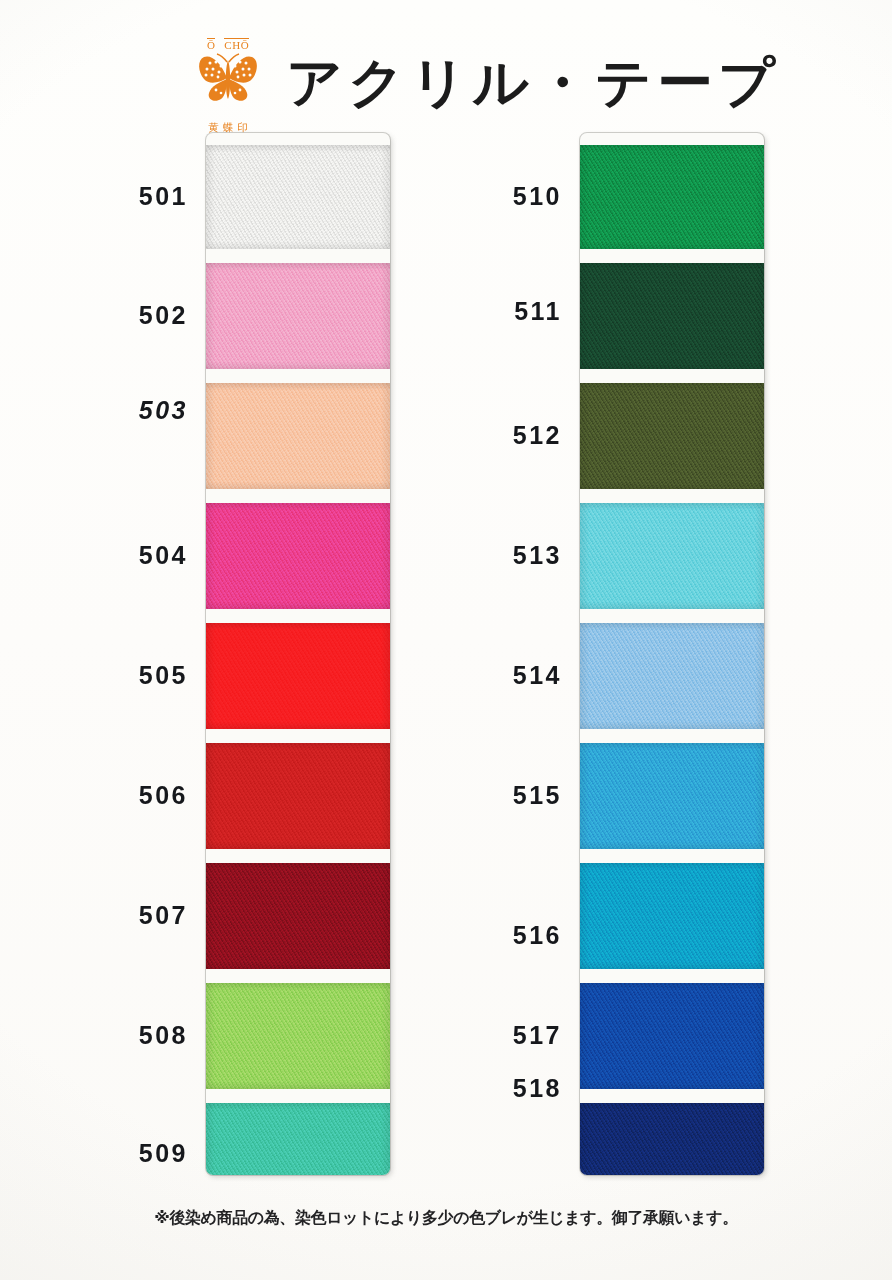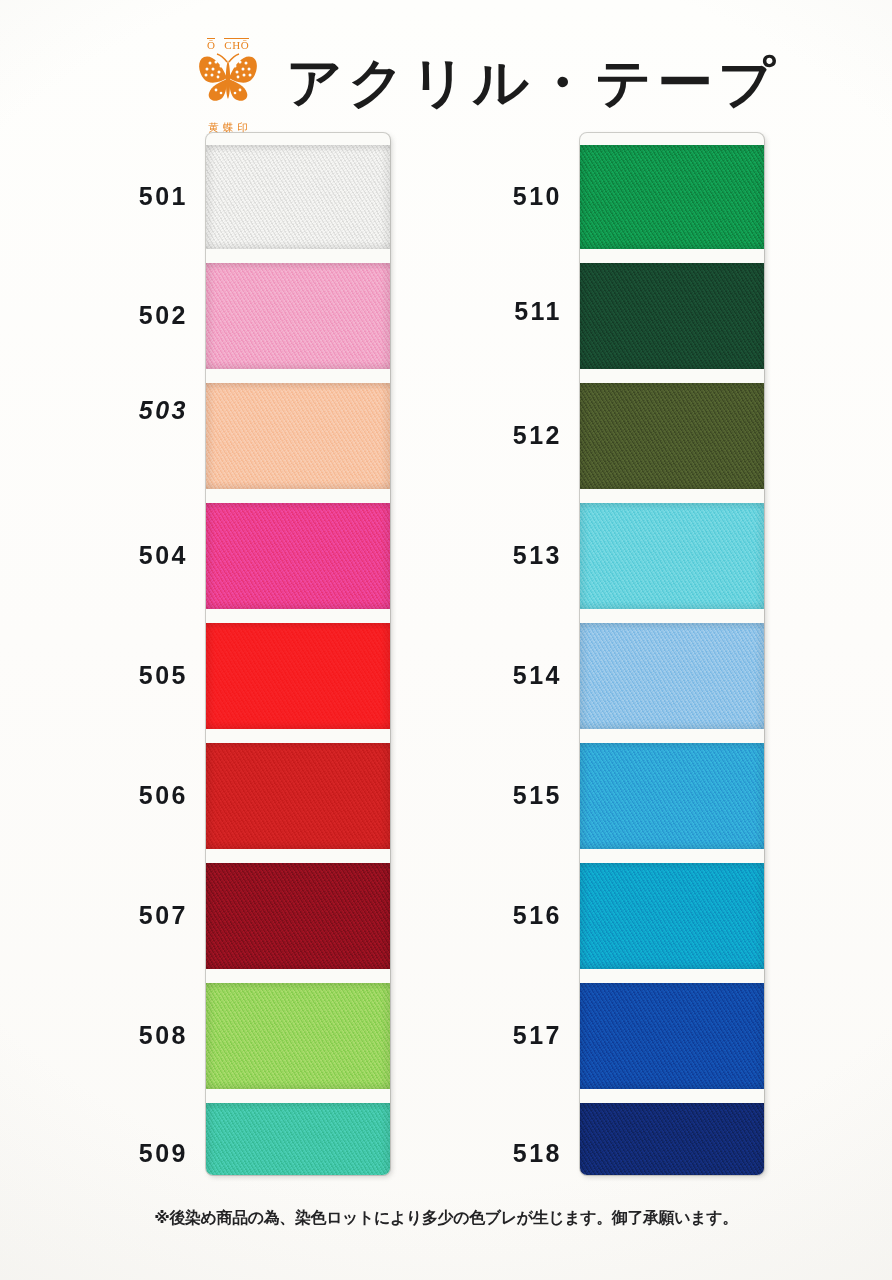--- a/index.html
+++ b/index.html
@@ -290,20 +290,20 @@
       <div class="label" style="top: 1023px;">508</div>
       <div class="label" style="top: 1141px;">509</div>
     </div>
   <div id="labels-right">
       <div class="label" style="top: 184px;">510</div>
       <div class="label" style="top: 299px;">511</div>
       <div class="label" style="top: 423px;">512</div>
       <div class="label" style="top: 543px;">513</div>
       <div class="label" style="top: 663px;">514</div>
       <div class="label" style="top: 783px;">515</div>
-      <div class="label" style="top: 903px;">516</div>
+      <div class="label" style="top: 923px;">516</div>
       <div class="label" style="top: 1023px;">517</div>
-      <div class="label" style="top: 1141px;">518</div>
+      <div class="label" style="top: 1076px;">518</div>
     </div>
 
   <div id="footer-note">※後染め商品の為、染色ロットにより多少の色ブレが生じます。御了承願います。</div>
 
 </div>
 
 </body></html>

